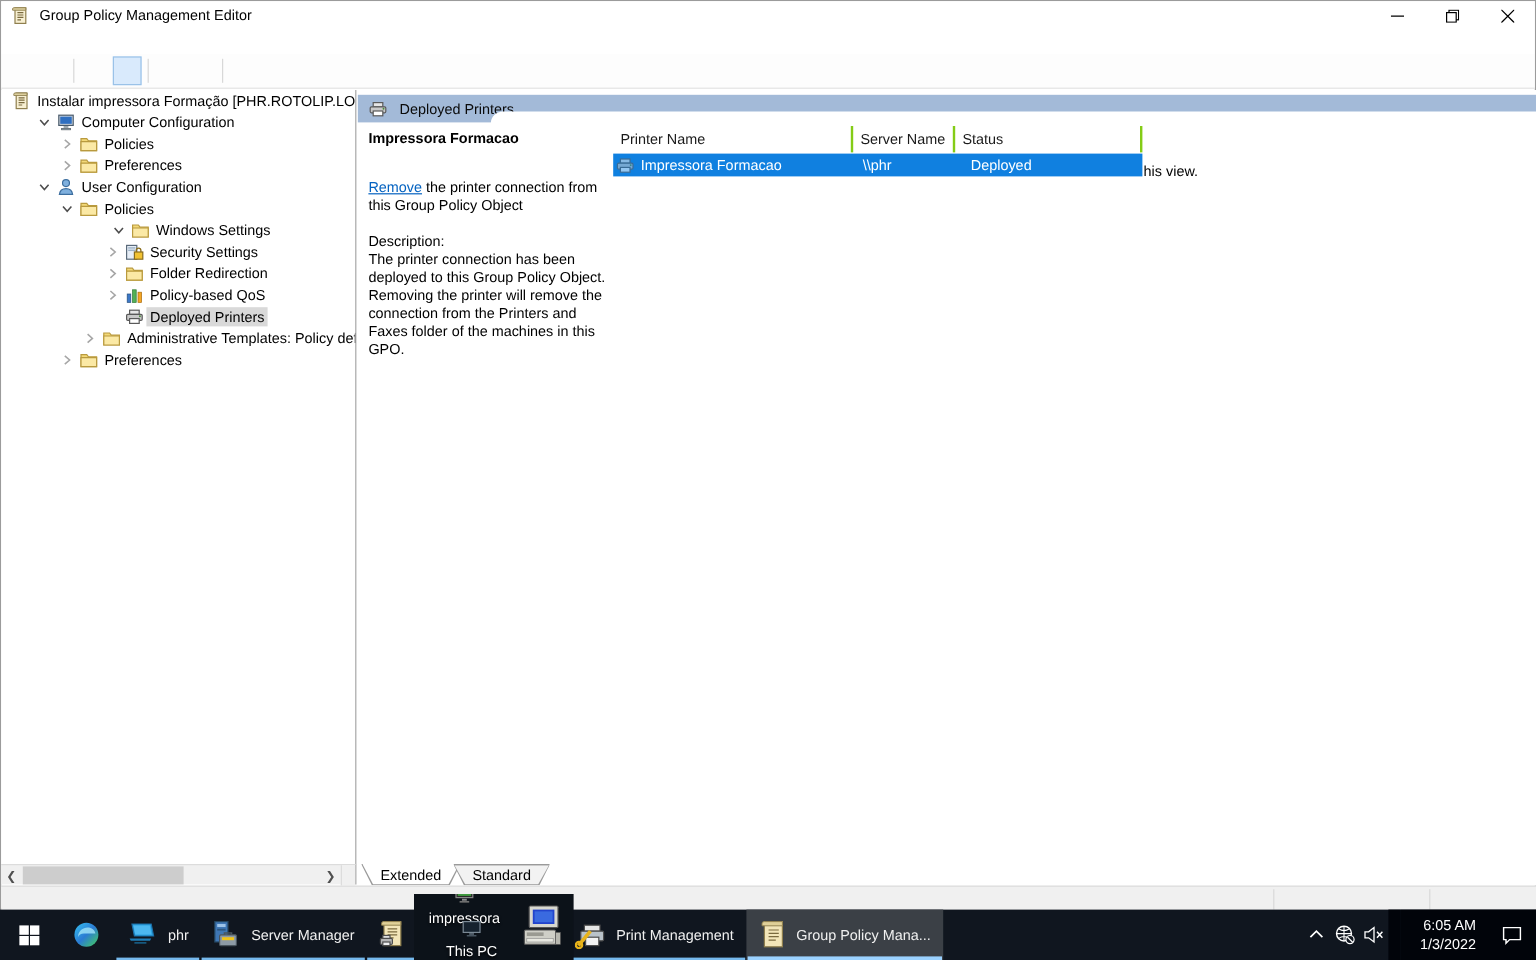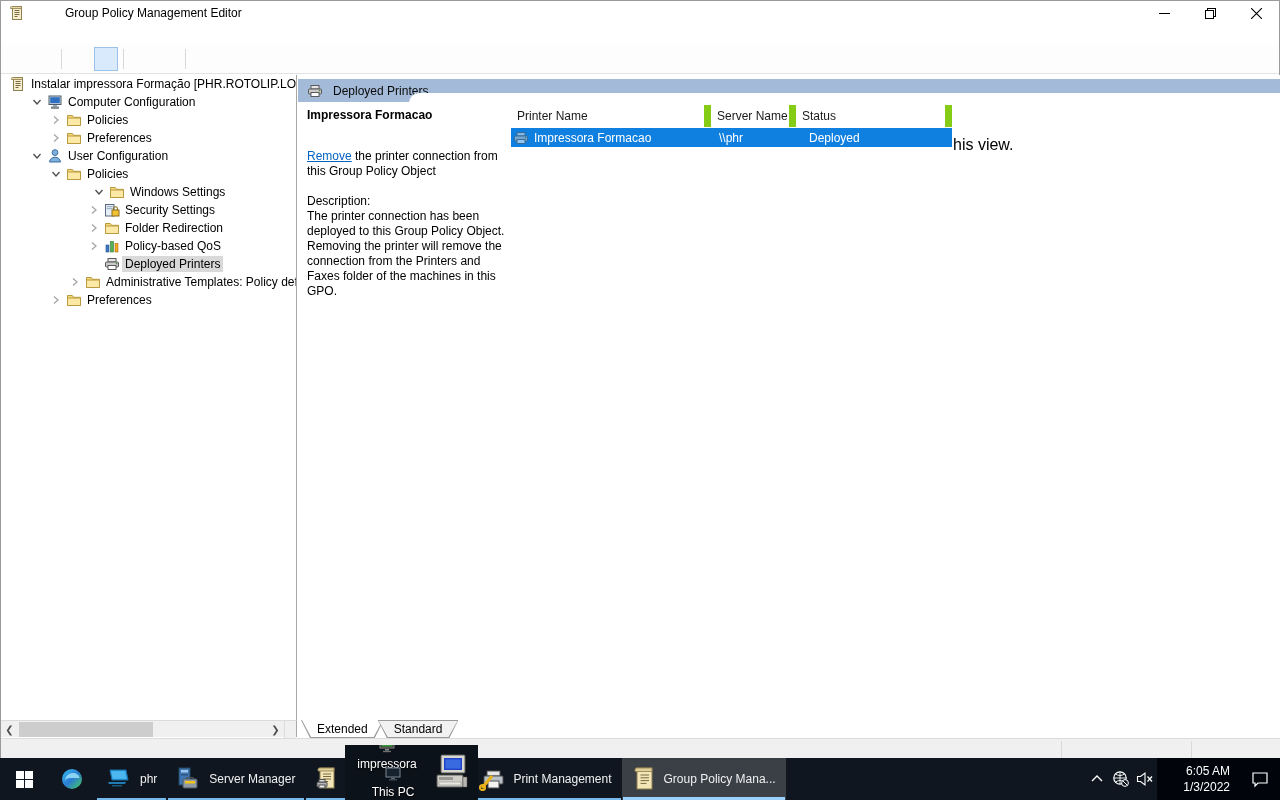--- a/index.html
+++ b/index.html
@@ -1,21 +1,21 @@
 <!DOCTYPE html>
 <html><head>
 <meta charset="utf-8">
 <style>
   * { margin:0; padding:0; box-sizing:border-box; }
   html,body { width:1280px; height:800px; overflow:hidden; font-family:"Liberation Sans", sans-serif; background:#000; }
   .stage { position:absolute; left:0; top:0; width:1280px; height:800px; background:#0b1016; }
 
   
   .app-window { position:absolute; left:0; top:0; width:1280px; height:758px; background:#fff; border:1px solid #9b9b9b; z-index:1; }
-  .titlebar { position:absolute; left:0; top:0; width:100%; height:24px; background:#fff; display:flex; align-items:center;gap:32px; }
+  .titlebar { position:absolute; left:0; top:0; width:100%; height:24px; background:#fff; display:flex; align-items:center; }
   .title-icon { width:16px; height:16px; margin-left:8px; }
   .title-text { font-size:12px; color:#000; margin-left:8px; }
   .win-controls { position:absolute; right:0; top:0; height:24px; display:flex; }
   .win-btn { width:46px; height:24px; display:flex; align-items:center; justify-content:center; }
   .menubar { position:absolute; left:0; top:24px; width:100%; height:20px; background:#fff; display:flex; align-items:center; }
   .menu-item { font-size:12px; color:#000; padding:2px 10px; }
   .toolbar { position:absolute; left:0; top:44px; width:100%; height:29px; background:#fdfdfd; display:flex; align-items:center; border-bottom:1px solid #e3e3e3; padding-left:4px; }
   .tbtn { width:24px; height:24px; margin:0 1px; display:flex; align-items:center; justify-content:center; border:1px solid transparent; }
   .tbtn.active-toggle { background:#d9eafc; border:1px solid #9ac2e8; }
   .tbtn.sep { width:2px; height:20px; margin:0 4px; border:none; border-left:1px solid #d8d8d8; }
@@ -42,32 +42,32 @@
   .band-title { font-size:12px; color:#0a0a0a; margin-left:10px; }
   .rounded-top { position:absolute; left:111px; top:18px; width:872px; height:16px; background:#fff; border-top-left-radius:10px; }
 
   .task-col { position:absolute; left:9px; top:28px; width:202px; }
   .printer-title { font-size:12px; font-weight:bold; color:#000; margin-top:5px; }
   .remove-para { font-size:12px; color:#000; line-height:15px; margin-top:27px; width:200px; }
   .link { color:#0563c1; text-decoration:underline;margin-top:25px; }
   .desc-para { font-size:12px; color:#000; line-height:15px; margin-top:15px; width:202px; white-space:pre-line; }
 
   .list-header { position:absolute; left:213px; top:30px; height:22px; display:flex; }
-  .lh-cell { font-size:12px; color:#1a1a1a; display:flex; align-items:center; padding-left:6px; border-right:7px solid #84cc16; }
+  .lh-cell { font-size:12px; color:#1a1a1a; display:flex; align-items:center; padding-left:6px; border-right:2px solid #84cc16; }
   .lh-cell:nth-child(1){ width:200px; }
   .lh-cell:nth-child(2){ width:85px; }
   .lh-cell:nth-child(3){ width:156px; }
   .list-row { position:absolute; left:213px; top:53px; width:441px; height:19px; background:#1080e0; display:flex; align-items:center; }
   .row-icon { width:16px; height:16px; margin-left:2px; position:relative; }
   .row-icon::after { content:''; position:absolute; inset:0; background:rgba(16,128,224,.45); }
   .lr-cell { font-size:12px; color:#fff; white-space:nowrap; overflow:hidden; }
   .lr-cell.c1 { width:182px; padding-left:5px; }
   .lr-cell.c2 { width:85px; padding-left:8px; }
   .lr-cell.c3 { padding-left:13px; }
-  .residual { position:absolute; left:655px; top:61px; font-size:16px; color:#000; }
+  .residual { position:absolute; left:655px; top:61px; font-size:12px; color:#000; }
 
   
   .tabstrip { position:absolute; left:297px; top:719px; width:983px; height:18px; background:#fff; display:flex; align-items:stretch; padding-left:3px; }
   .tab { position:relative; height:18px; margin-right:-6px; }
   .tab .tab-shape { position:absolute; inset:0; background:#9a9a9a; clip-path:polygon(0 0, 100% 0, calc(100% - 9px) 100%, 9px 100%); }
   .tab .tab-fill { position:absolute; inset:0; background:#fff; clip-path:polygon(1px 0, calc(100% - 1px) 0, calc(100% - 10px) calc(100% - 1px), 10px calc(100% - 1px)); }
   .tab:not(.active) .tab-fill { background:#f2f2f2; clip-path:polygon(1px 1px, calc(100% - 1px) 1px, calc(100% - 10px) calc(100% - 1px), 10px calc(100% - 1px)); }
   .tab-label { position:relative; font-size:12px; color:#000; padding:2px 16px 0 16px; display:block; }
 
   .statusbar { position:absolute; left:0; top:737px; width:1280px; height:21px; background:#f0f0f0; border-top:1px solid #dcdcdc; }

